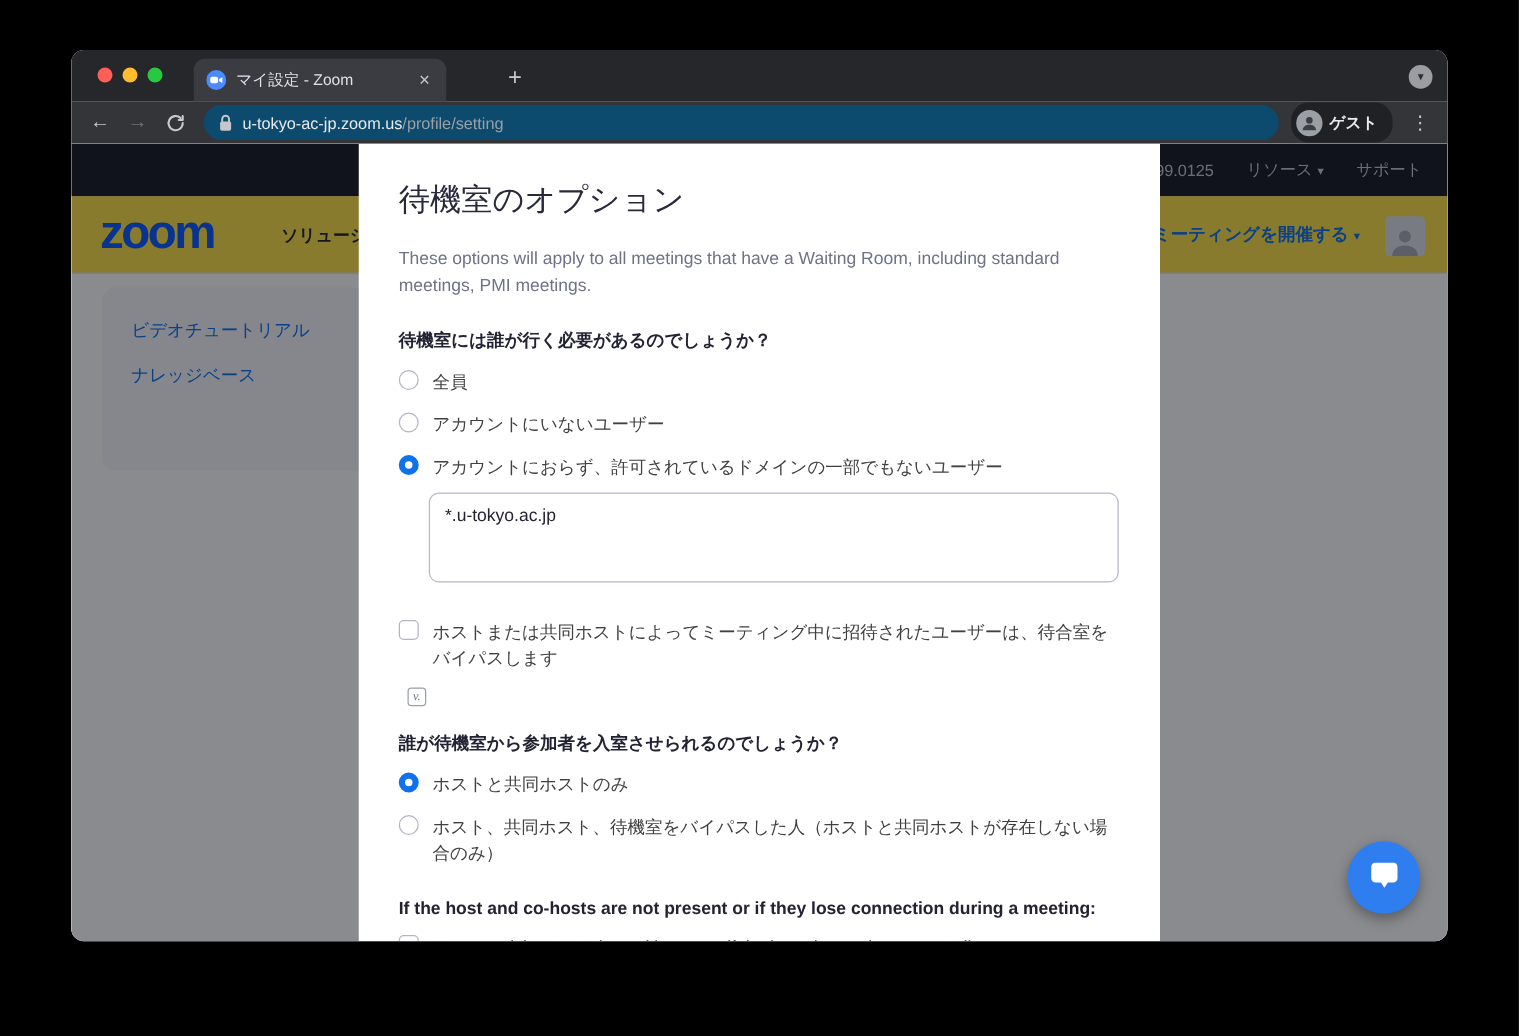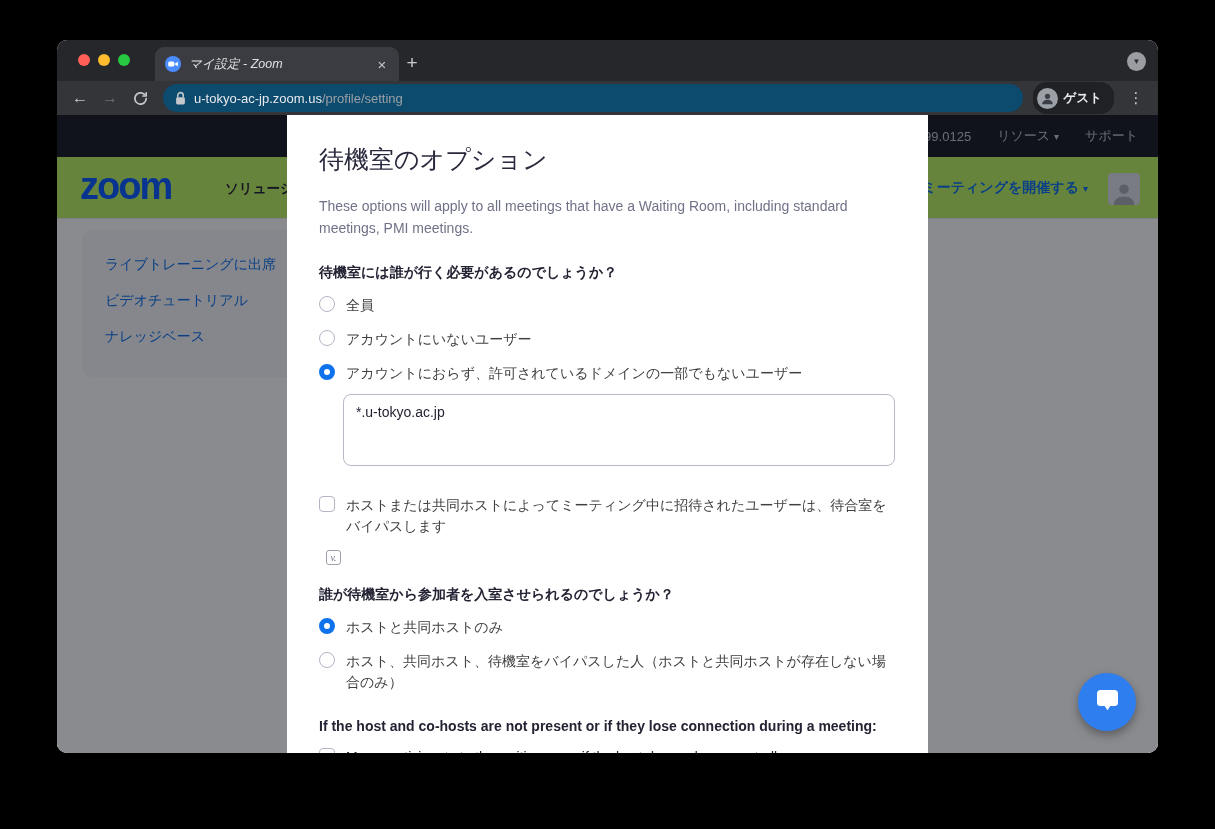--- a/index.html
+++ b/index.html
@@ -8,22 +8,22 @@
 
   .window { position:absolute; left:57px; top:40px; width:1101px; height:713px;
     border-radius:10px; overflow:hidden; background:#fff; box-shadow:0 18px 50px rgba(0,0,0,.7); }
 
   
   .titlebar { position:relative; height:41px; background:#26272b; }
   .traffic { position:absolute; top:14px; width:12px; height:12px; border-radius:50%; }
   .t-red { left:21px; background:#ff5f57; }
   .t-yellow { left:41px; background:#febc2e; }
   .t-green { left:61px; background:#28c840; }
-  .tab { position:absolute; left:98px; top:7px; width:244px; height:34px; background:#3b3c41;
-    border-radius:9px 9px 0 0; display:flex; align-items:center; padding:0 10px; gap:8px;font-style:italic; }
+  .tab { position:absolute; left:98px; top:7px; width:202px; height:34px; background:#3b3c41;
+    border-radius:9px 9px 0 0; display:flex; align-items:center; padding:0 10px; gap:8px; }
   .tab-title { color:#dfe1e5; font-size:12.5px; flex:1; white-space:nowrap; overflow:hidden; }
   .tab-close { color:#c3c6cb; font-size:15px; cursor:default; padding:0 3px; }
   .new-tab { position:absolute; left:341px; top:9px; width:28px; height:28px; color:#c7cacf;
     font-size:19px; display:flex; align-items:center; justify-content:center; border-radius:50%; }
   .tab-menu-btn { position:absolute; right:12px; top:12px; width:19px; height:19px; border-radius:50%;
     background:#9b9da2; color:#2c2d31; font-size:8px; display:flex; align-items:center; justify-content:center; }
 
   .toolbar { height:34px; background:#343539; display:flex; align-items:center; padding:0 10px; gap:4px; }
   .nav-btn { width:26px; height:26px; display:flex; align-items:center; justify-content:center;
     font-size:16px; color:#c7cacd; border-radius:50%; }
@@ -41,21 +41,21 @@
     align-items:center; justify-content:center; }
 
   
   .content { position:relative; height:638px; background:#fff; overflow:hidden; }
 
   .site-topbar { position:absolute; left:0; top:0; right:0; height:42px; background:#1a1d24;
     display:flex; align-items:center; justify-content:flex-end; gap:26px; padding-right:20px; z-index:1; }
   .site-topbar .item { color:#c3c7cf; font-size:13px; }
   .site-topbar .caret { font-size:10px; color:#c3c7cf; margin-left:4px; }
 
-  .site-navbar { position:absolute; left:0; top:42px; right:0; height:62px; background:#bef264;
+  .site-navbar { position:absolute; left:0; top:42px; right:0; height:62px; background:#fde047;
     border-bottom:1px solid #e6e6ee; z-index:1; }
   .logo { position:absolute; left:23px; top:8px; font-size:38px; font-weight:800; color:#0b5cff;
     letter-spacing:-2px; }
   .nav-solutions { position:absolute; left:168px; top:23px; font-size:13.5px; font-weight:bold; color:#232333; }
   .host-btn { position:absolute; right:70px; top:22px; font-size:14px; font-weight:bold; color:#0e72ed; }
   .host-btn .caret { font-size:10px; margin-left:4px; }
   .nav-avatar { position:absolute; right:18px; top:16px; width:32px; height:32px; border-radius:4px;
     background:#dfe1e6; display:flex; align-items:flex-end; justify-content:center; overflow:hidden; }
 
   .side-panel { position:absolute; left:25px; top:115px; width:300px; height:147px; background:#f6f7fa;
@@ -159,21 +159,20 @@
       <span class="host-btn"><span>ミーティングを開催する</span><span class="caret">▾</span></span>
       <span class="nav-avatar">
         <svg width="26" height="24" viewBox="0 0 24 22" fill="#a9adb5">
             <circle cx="12" cy="7.5" r="4.4"></circle>
             <path d="M2.5 22c0-5 4.2-7.8 9.5-7.8s9.5 2.8 9.5 7.8z"></path>
           </svg>
       </span>
     </div>
 
     <div class="side-panel">
-      <a class="side-link">ライブトレーニングに出席</a>
       <a class="side-link">ビデオチュートリアル</a>
       <a class="side-link">ナレッジベース</a>
     </div>
 
     <div class="overlay"></div>
 
     <div class="modal">
       <div class="modal-title">待機室のオプション</div>
       <div class="modal-desc">These options will apply to all meetings that have a Waiting Room, including standard meetings, PMI meetings.</div>
 

